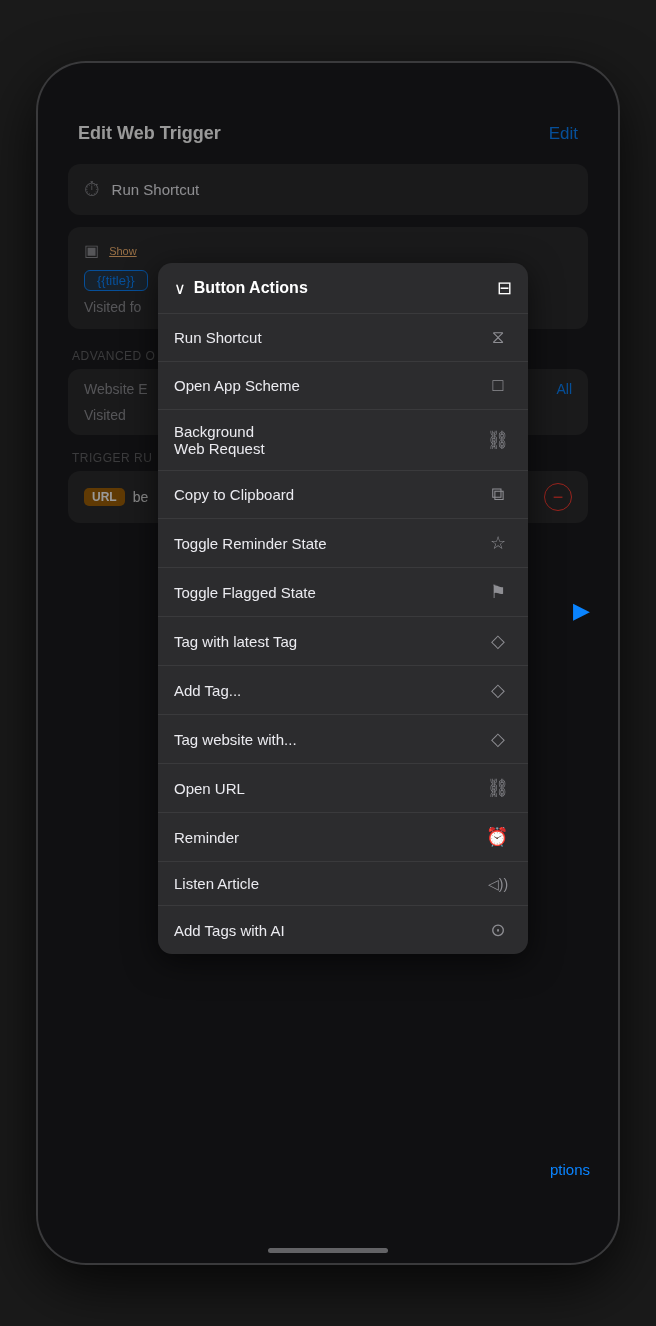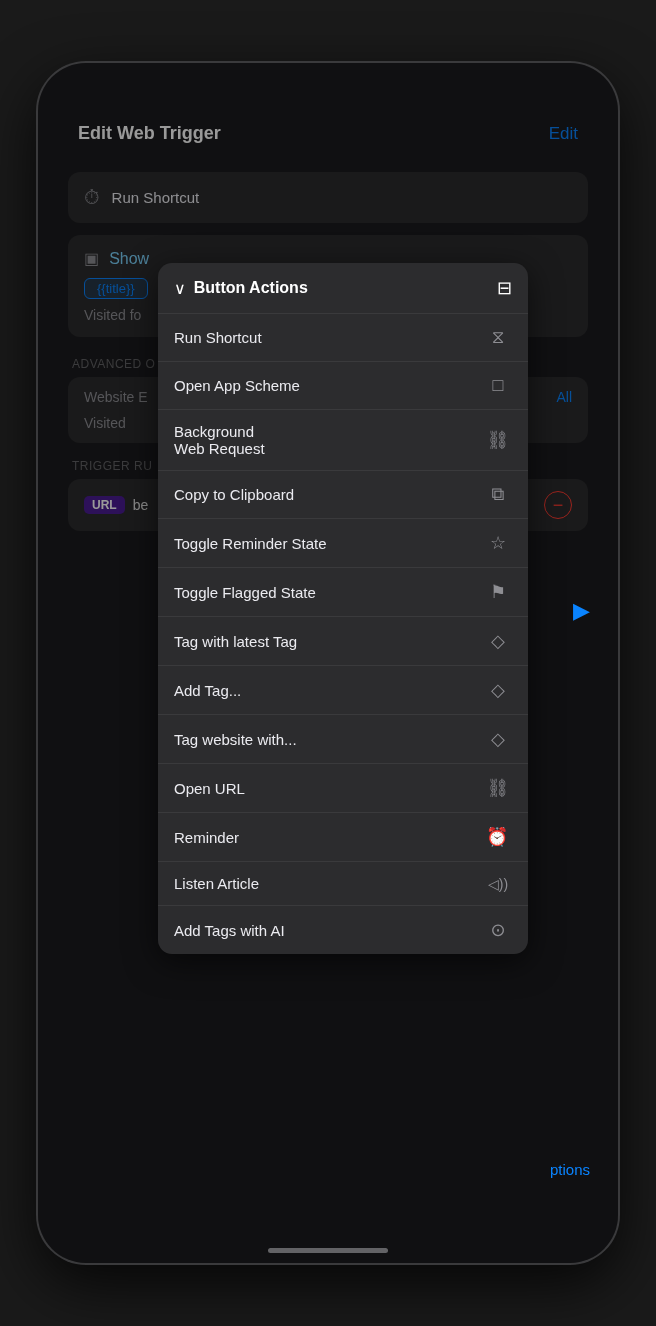--- a/index.html
+++ b/index.html
@@ -32,21 +32,21 @@
       padding: 60px 30px 30px;
       display: flex;
       flex-direction: column;
       gap: 12px;
     }
 
     .header-row {
       display: flex;
       align-items: center;
       justify-content: space-between;
-      margin-bottom: 16px;
+      margin-bottom: 8px;
       padding: 0 10px;
     }
 
     .header-title {
       color: #ffffff;
       font-size: 18px;
       font-weight: 600;
     }
 
     .header-save {
@@ -86,22 +86,23 @@
       gap: 10px;
       margin-bottom: 10px;
     }
 
     .show-icon {
       color: #8e8e93;
       font-size: 16px;
     }
 
     .show-text {
-      color: #7dd3fc;
-      font-size: 16px;
+      color: #fdba74;
+      font-size: 11px;
+      text-decoration: underline;
     }
 
     .title-badge {
       background: #0a84ff22;
       border: 1px solid #0a84ff;
       border-radius: 6px;
       padding: 2px 12px;
       color: #0a84ff;
       font-size: 13px;
       display: inline-block;
@@ -162,21 +163,21 @@
       padding: 12px 16px;
     }
 
     .trigger-row {
       display: flex;
       align-items: center;
       gap: 8px;
     }
 
     .url-badge {
-      background: #4c1d95;
+      background: #a16207;
       color: white;
       font-size: 12px;
       font-weight: 600;
       padding: 2px 8px;
       border-radius: 5px;
     }
 
     .url-text {
       color: #e5e5e5;
       font-size: 14px;

